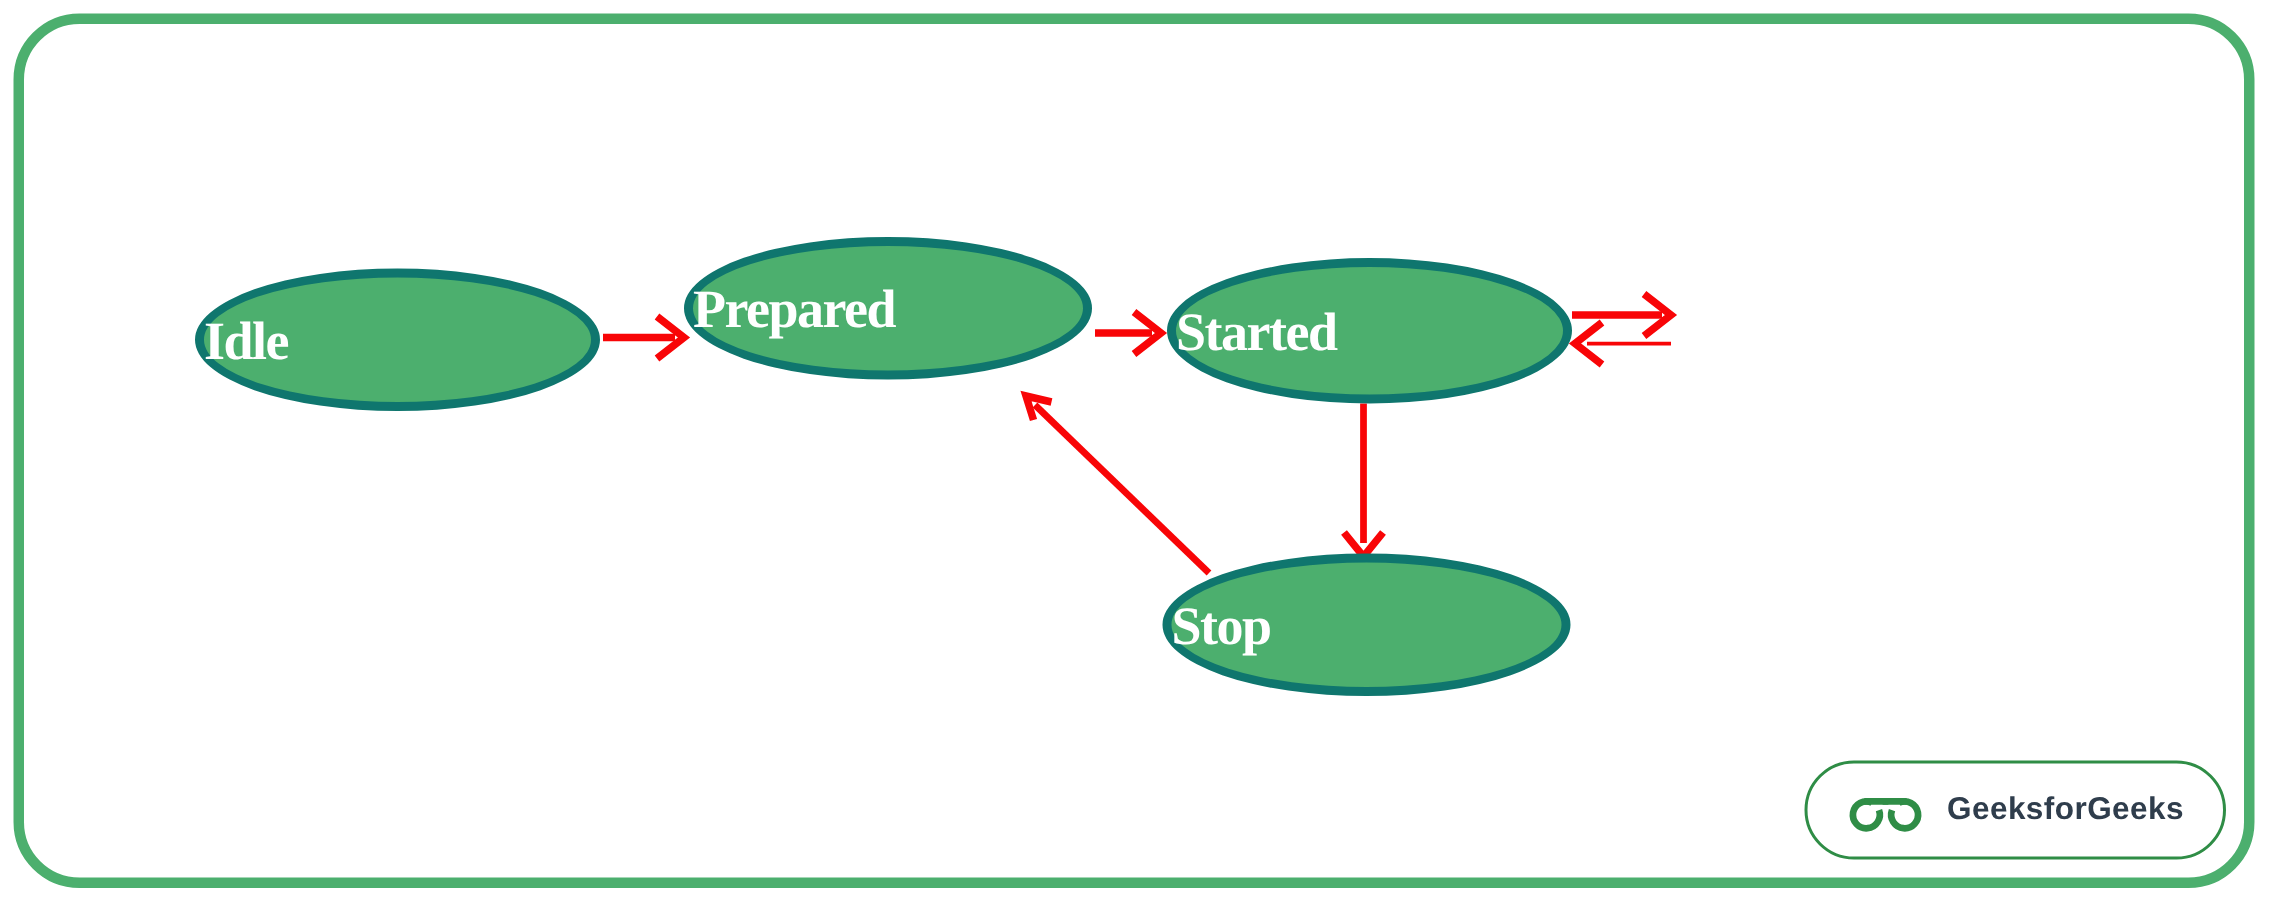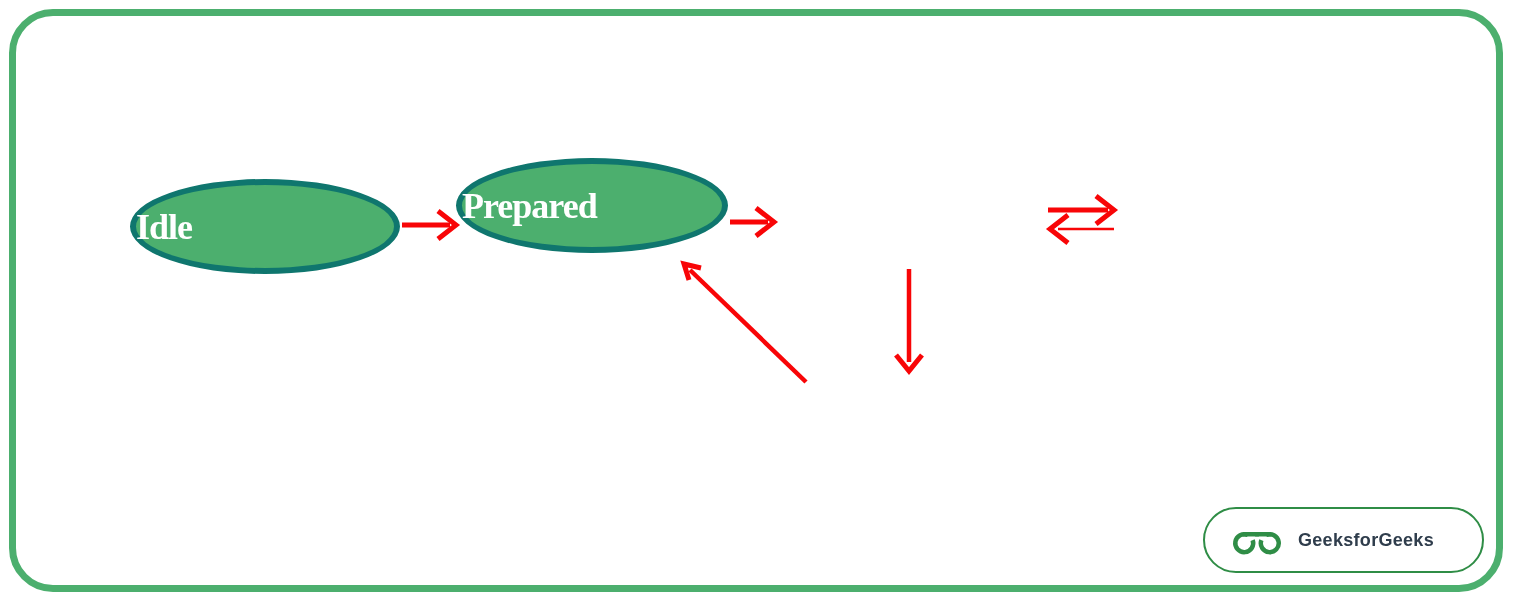--- a/index.html
+++ b/index.html
@@ -65,21 +65,21 @@
     display: flex;
     align-items: center;
     padding-left: 20px;
     gap: 9px;
     z-index: 5;
   }
   .logo-badge .gg-icon { flex: 0 0 auto; display: block; }
   .logo-badge .logo-text {
     font-family: "Liberation Sans", sans-serif;
     font-weight: 700;
-    font-size: 18px;
+    font-size: 21px;
     color: #2f3d4c;
     letter-spacing: 0.3px;
   }
 </style>
 </head>
 <body>
 
 <div class="canvas">
 
   <div class="frame"></div>
@@ -118,20 +118,26 @@
       </g>
     </g>
   </svg>
 
   <div class="state state-idle">
     <span>Idle</span>
   </div>
   <div class="state state-prepared">
     <span>Prepared</span>
   </div>
+  <div class="state state-started">
+    <span>Started</span>
+  </div>
+  <div class="state state-stop">
+    <span>Stop</span>
+  </div>
 
   <div class="logo-badge">
     <svg class="gg-icon" width="64" height="38" viewBox="0 0 100 58" xmlns="http://www.w3.org/2000/svg">
       <g stroke="#2f8d46" stroke-width="7" fill="none" stroke-linecap="butt">
 
         <path d="M 35.9 21.3 A 14 14 0 1 0 43.2 29.2"></path>
         <path d="M 28 20 L 53 20"></path>
 
         <path d="M 64.1 21.3 A 14 14 0 1 1 56.8 29.2"></path>
         <path d="M 72 20 L 47 20"></path>

